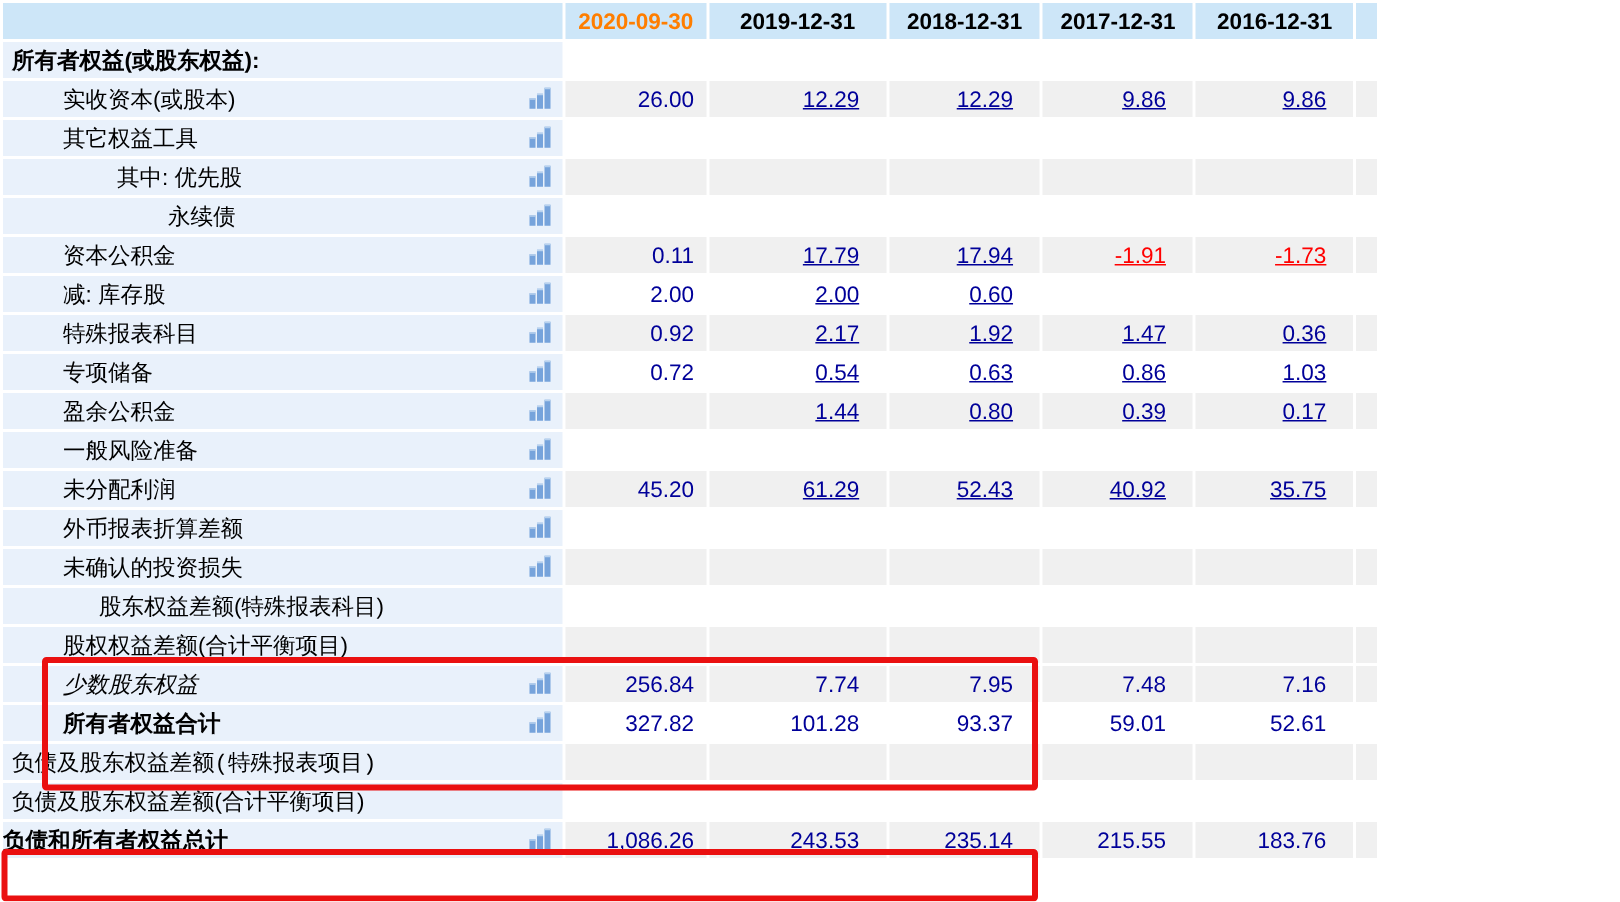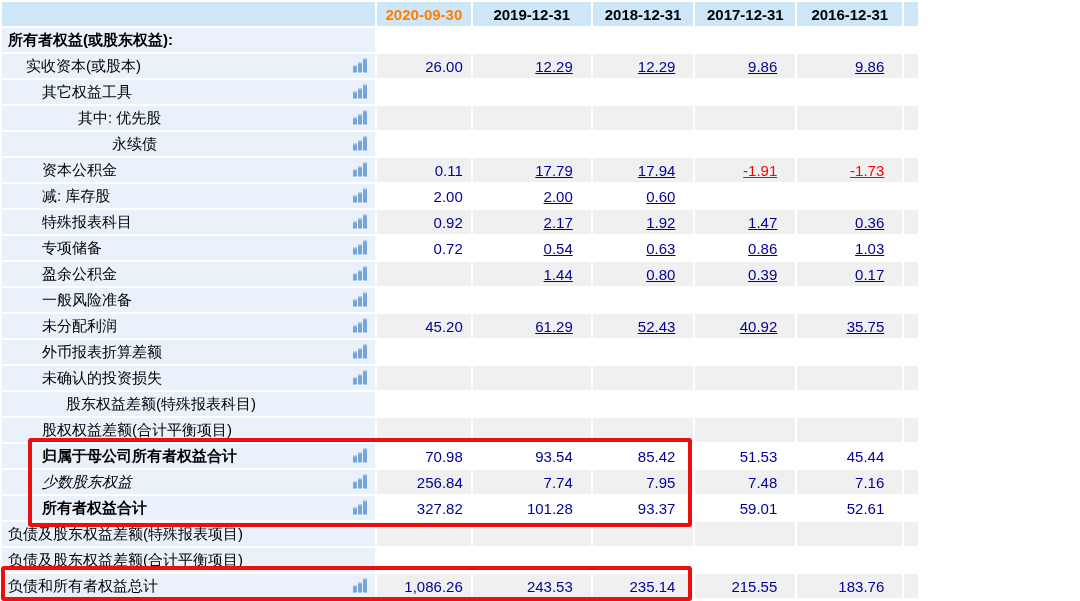--- a/index.html
+++ b/index.html
@@ -56,21 +56,21 @@
         <tr class="odd">
           <td class="label-cell bold" style="padding-left: 6px;"><span class="lbl">所有者权益(或股东权益):</span></td>
           <td class="value-cell c1"></td>
           <td class="value-cell"></td>
           <td class="value-cell"></td>
           <td class="value-cell"></td>
           <td class="value-cell"></td>
           <td class="sliver"></td>
         </tr>
         <tr class="even">
-          <td class="label-cell" style="padding-left: 24px; margin-left: 12px;"><span class="lbl">实收资本(或股本)</span><span class="icon-bars">
+          <td class="label-cell" style="padding-left: 40px; margin-left: 12px;"><span class="lbl">实收资本(或股本)</span><span class="icon-bars">
               <i class="b1"></i>
               <i class="b2"></i>
               <i class="b3"></i>
             </span></td>
           <td class="value-cell c1"><span class="val-plain">26.00</span></td>
           <td class="value-cell"><span class="val-link">12.29</span></td>
           <td class="value-cell"><span class="val-link">12.29</span></td>
           <td class="value-cell"><span class="val-link">9.86</span></td>
           <td class="value-cell"><span class="val-link">9.86</span></td>
           <td class="sliver"></td>
@@ -242,33 +242,20 @@
         </tr>
         <tr class="even">
           <td class="label-cell" style="padding-left: 40px;"><span class="lbl">股权权益差额(合计平衡项目)</span></td>
           <td class="value-cell c1"></td>
           <td class="value-cell"></td>
           <td class="value-cell"></td>
           <td class="value-cell"></td>
           <td class="value-cell"></td>
           <td class="sliver"></td>
         </tr>
-        <tr class="odd">
-          <td class="label-cell bold" style="padding-left: 40px;"><span class="lbl">归属于母公司所有者权益合计</span><span class="icon-bars">
-              <i class="b1"></i>
-              <i class="b2"></i>
-              <i class="b3"></i>
-            </span></td>
-          <td class="value-cell c1"><span class="val-plain">70.98</span></td>
-          <td class="value-cell"><span class="val-plain">93.54</span></td>
-          <td class="value-cell"><span class="val-plain">85.42</span></td>
-          <td class="value-cell"><span class="val-plain">51.53</span></td>
-          <td class="value-cell"><span class="val-plain">45.44</span></td>
-          <td class="sliver"></td>
-        </tr>
         <tr class="even">
           <td class="label-cell" style="padding-left: 40px; font-style: italic;"><span class="lbl">少数股东权益</span><span class="icon-bars">
               <i class="b1"></i>
               <i class="b2"></i>
               <i class="b3"></i>
             </span></td>
           <td class="value-cell c1"><span class="val-plain">256.84</span></td>
           <td class="value-cell"><span class="val-plain">7.74</span></td>
           <td class="value-cell"><span class="val-plain">7.95</span></td>
           <td class="value-cell"><span class="val-plain">7.48</span></td>
@@ -282,39 +269,39 @@
               <i class="b3"></i>
             </span></td>
           <td class="value-cell c1"><span class="val-plain">327.82</span></td>
           <td class="value-cell"><span class="val-plain">101.28</span></td>
           <td class="value-cell"><span class="val-plain">93.37</span></td>
           <td class="value-cell"><span class="val-plain">59.01</span></td>
           <td class="value-cell"><span class="val-plain">52.61</span></td>
           <td class="sliver"></td>
         </tr>
         <tr class="even">
-          <td class="label-cell" style="padding-left: 6px;"><span class="lbl">负债及股东权益差额(特殊报表项目)</span></td>
+          <td class="label-cell" style="padding-left: 6px; font-family: Liberation Mono, monospace;"><span class="lbl">负债及股东权益差额(特殊报表项目)</span></td>
           <td class="value-cell c1"></td>
           <td class="value-cell"></td>
           <td class="value-cell"></td>
           <td class="value-cell"></td>
           <td class="value-cell"></td>
           <td class="sliver"></td>
         </tr>
         <tr class="odd">
           <td class="label-cell" style="padding-left: 6px;"><span class="lbl">负债及股东权益差额(合计平衡项目)</span></td>
           <td class="value-cell c1"></td>
           <td class="value-cell"></td>
           <td class="value-cell"></td>
           <td class="value-cell"></td>
           <td class="value-cell"></td>
           <td class="sliver"></td>
         </tr>
         <tr class="even">
-          <td class="label-cell" style="padding-left: 6px;"><span class="lbl">负债和所有者权益总计</span><span class="icon-bars">
+          <td class="label-cell" style=" font-weight: bold;"><span class="lbl">负债和所有者权益总计</span><span class="icon-bars">
               <i class="b1"></i>
               <i class="b2"></i>
               <i class="b3"></i>
             </span></td>
           <td class="value-cell c1"><span class="val-plain">1,086.26</span></td>
           <td class="value-cell"><span class="val-plain">243.53</span></td>
           <td class="value-cell"><span class="val-plain">235.14</span></td>
           <td class="value-cell"><span class="val-plain">215.55</span></td>
           <td class="value-cell"><span class="val-plain">183.76</span></td>
           <td class="sliver"></td>

